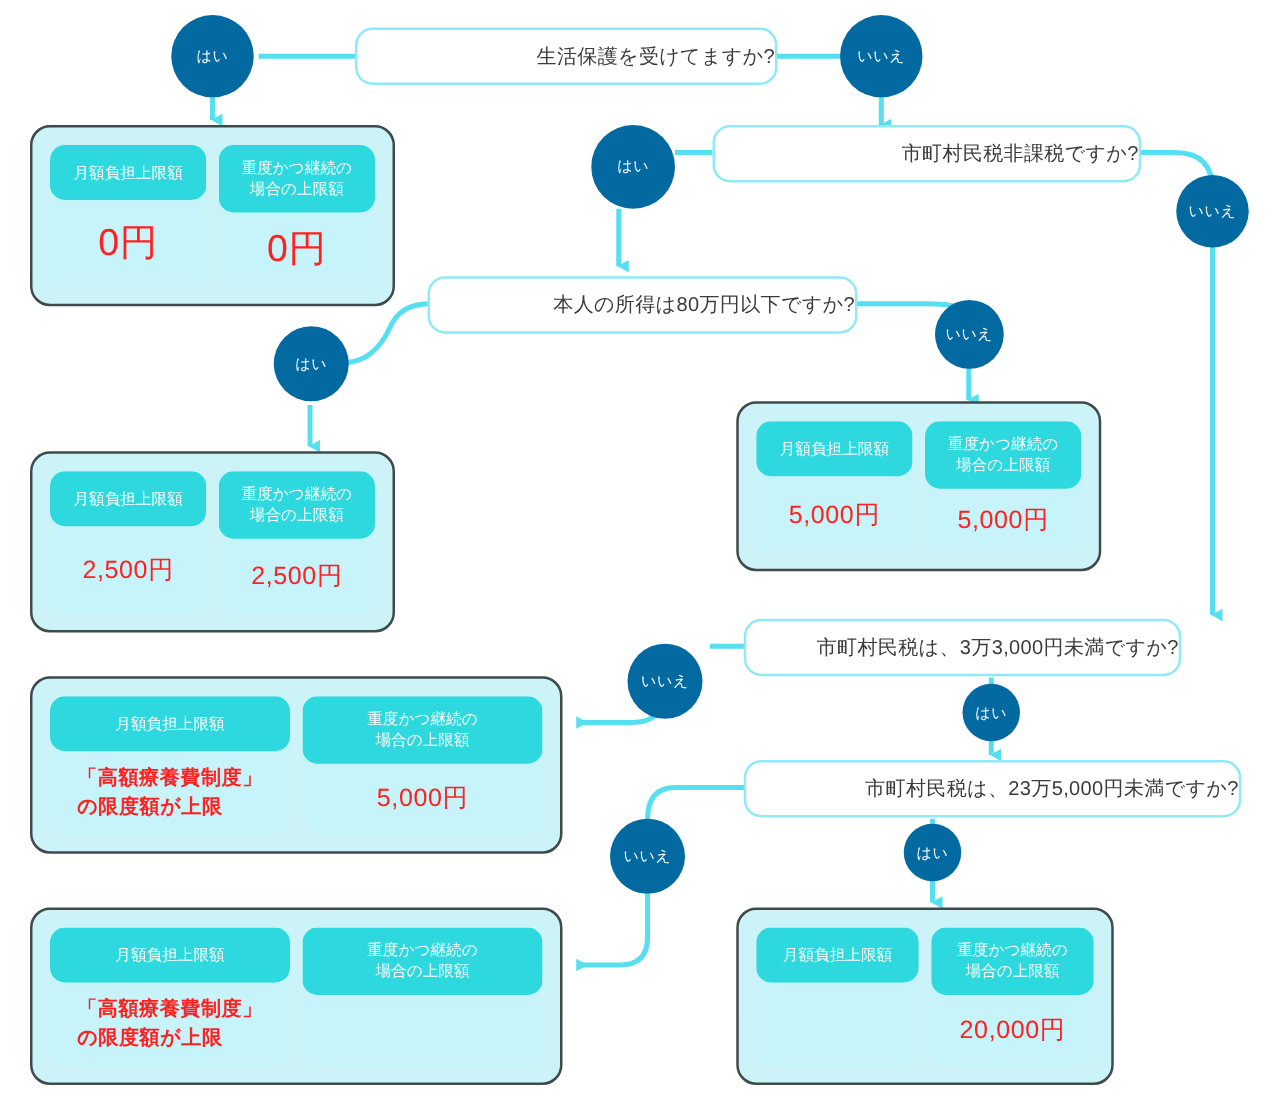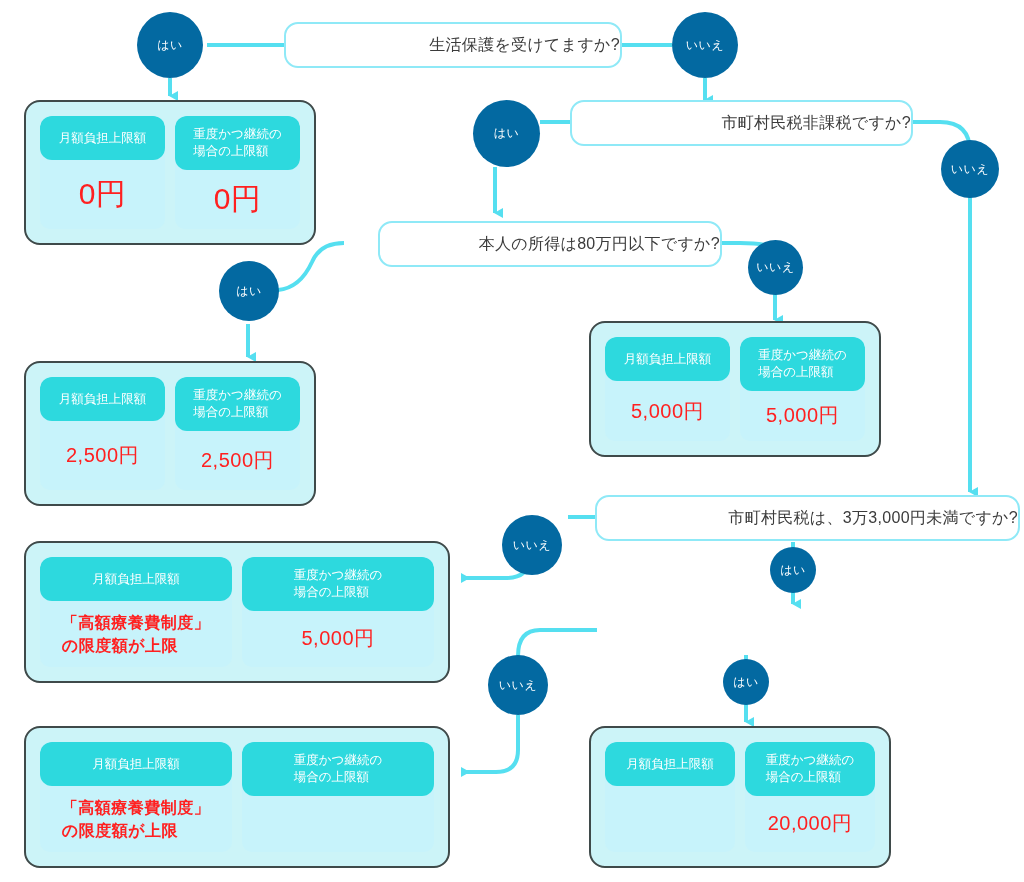--- a/index.html
+++ b/index.html
@@ -58,20 +58,21 @@
     overflow:hidden;
   }
   .rhead{
     width:100%;
     box-sizing:border-box;
     background:#2DD9DE;
     border-radius:12px;
     color:#ffffff;
     font-size:12.5px;
     line-height:1.35;
+    text-align:center;
     padding:10px 4px;
     display:flex;
     align-items:center;
     justify-content:center;
     min-height:44px;
   }
   .rval{
     flex:1;
     width:100%;
     display:flex;
@@ -155,28 +156,31 @@
   </svg>
 
   <div class="qbox" style="left:284px;top:22px;width:338px;height:46px;">
     <span>生活保護を受けてますか?</span>
   </div>
 
   <div class="qbox" style="left:570px;top:100px;width:343px;height:46px;">
     <span>市町村民税非課税ですか?</span>
   </div>
 
-  <div class="qbox" style="left:342px;top:221px;width:344px;height:46px;margin-left:36px;">
+  <div class="qbox" style="left:342px;top:221px;width:344px;height:46px;">
     <span>本人の所得は80万円以下ですか?</span>
   </div>
 
-  <div class="qbox" style="left:595px;top:495px;width:425px;height:46px;">
+  <div class="qbox" style="left:595px;top:495px;width:350px;height:46px;">
     <span>市町村民税は、3万3,000円未満ですか?</span>
   </div>
 
+  <div class="qbox" style="left:595px;top:608px;width:398px;height:46px;">
+    <span>市町村民税は、23万5,000円未満ですか?</span>
+  </div>
 
   <div class="bubble" style="left:137px;top:12px;width:66px;height:66px;">
     <span>はい</span>
   </div>
 
   <div class="bubble" style="left:672px;top:12px;width:66px;height:66px;">
     <span>いいえ</span>
   </div>
 
   <div class="bubble" style="left:473px;top:100px;width:67px;height:67px;">

